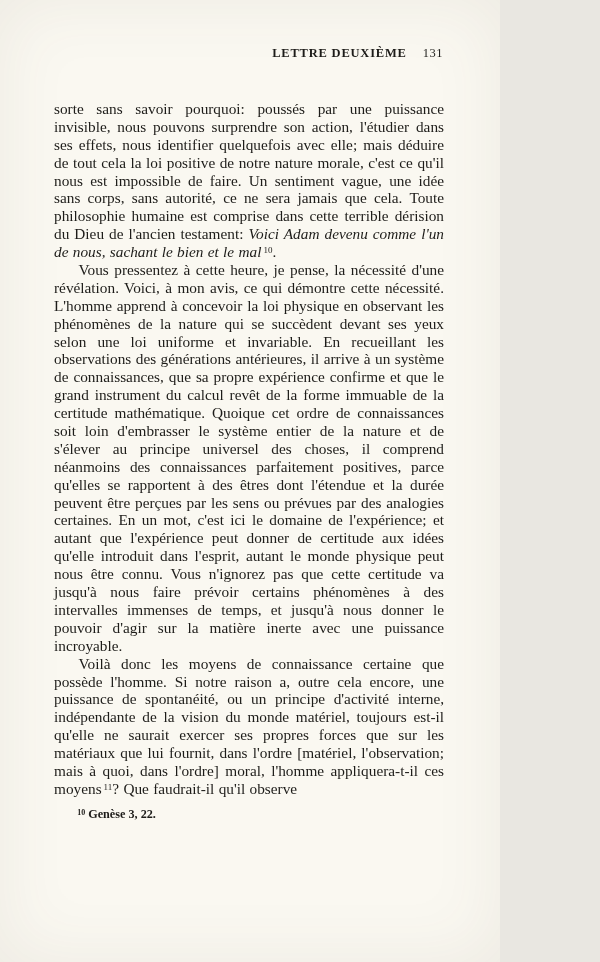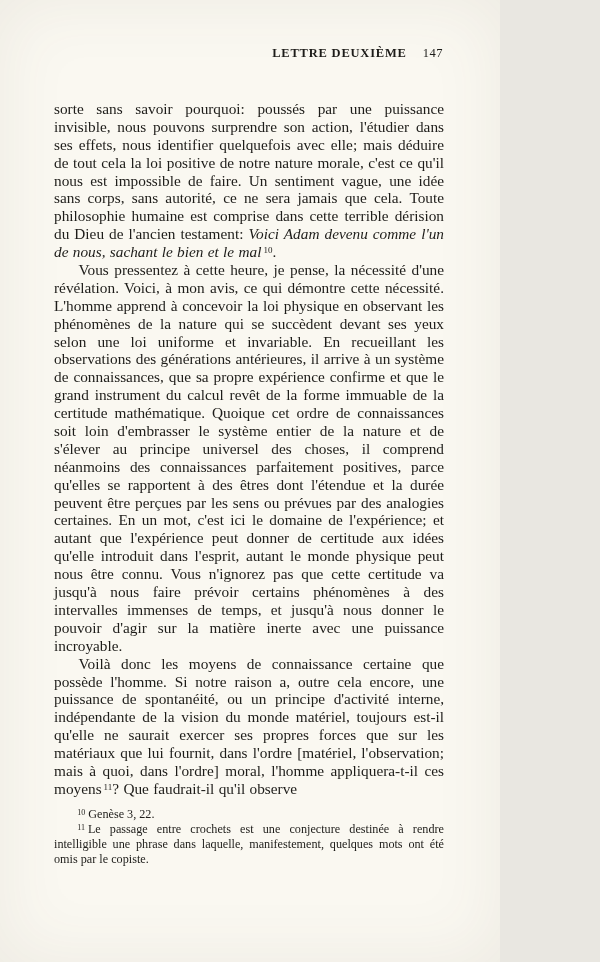--- a/index.html
+++ b/index.html
@@ -65,49 +65,49 @@
     margin-top: 9px;
     font-size: 12.2px;
     line-height: 1.25;
     text-align: justify;
   }
   .footnote {
     margin: 0;
   }
   .footnote.first-indent {
     text-indent: 1.9em;
+    font-weight: bold;
   }
   .footnote sup.fnmark {
     font-size: 8px;
     line-height: 0;
     vertical-align: 3px;
     margin-right: 3px;
   }
 </style>
 </head>
 <body>
 
 <div class="page">
 
   <div class="header">
     <span class="running-title">LETTRE DEUXIÈME</span>
-    <span class="page-number">147</span>
+    <span class="page-number">131</span>
   </div>
 
   <div class="body">
 
     <p class="para"><span>sorte sans savoir pourquoi: poussés par une puissance invisible, nous pouvons surprendre son action, l'étudier dans ses effets, nous identifier quelquefois avec elle; mais déduire de tout cela la loi positive de notre nature morale, c'est ce qu'il nous est impossible de faire. Un sentiment vague, une idée sans corps, sans autorité, ce ne sera jamais que cela. Toute philosophie humaine est comprise dans cette terrible dérision du Dieu de l'ancien testament: </span><i class="quote">Voici Adam devenu comme l'un de nous, sachant le bien et le mal</i><sup class="noteref">10</sup><span>.</span></p>
 
     <p class="para indent">Vous pressentez à cette heure, je pense, la nécessité d'une révélation. Voici, à mon avis, ce qui démontre cette nécessité. L'homme apprend à concevoir la loi physique en observant les phénomènes de la nature qui se succèdent devant ses yeux selon une loi uniforme et invariable. En recueillant les observations des générations antérieures, il arrive à un système de connaissances, que sa propre expérience confirme et que le grand instrument du calcul revêt de la forme immuable de la certitude mathématique. Quoique cet ordre de connaissances soit loin d'embrasser le système entier de la nature et de s'élever au principe universel des choses, il comprend néanmoins des connaissances parfaitement positives, parce qu'elles se rapportent à des êtres dont l'étendue et la durée peuvent être perçues par les sens ou prévues par des analogies certaines. En un mot, c'est ici le domaine de l'expérience; et autant que l'expérience peut donner de certitude aux idées qu'elle introduit dans l'esprit, autant le monde physique peut nous être connu. Vous n'ignorez pas que cette certitude va jusqu'à nous faire prévoir certains phénomènes à des intervalles immenses de temps, et jusqu'à nous donner le pouvoir d'agir sur la matière inerte avec une puissance incroyable.</p>
 
     <p class="para indent"><span>Voilà donc les moyens de connaissance certaine que possède l'homme. Si notre raison a, outre cela encore, une puissance de spontanéité, ou un principe d'activité interne, indépendante de la vision du monde matériel, toujours est-il qu'elle ne saurait exercer ses propres forces que sur les matériaux que lui fournit, dans l'ordre [matériel, l'observation; mais à quoi, dans l'ordre] moral, l'homme appliquera-t-il ces moyens</span><sup class="noteref">11</sup><span>? Que faudrait-il qu'il observe</span></p>
 
   </div>
 
   <div class="footnotes">
 
     <p class="footnote first-indent"><sup class="fnmark">10</sup><span>Genèse 3, 22.</span></p>
 
-    <p class="footnote first-indent"><sup class="fnmark">11</sup><span>Le passage entre crochets est une conjecture destinée à rendre intelligible une phrase dans laquelle, manifestement, quelques mots ont été omis par le copiste.</span></p>
 
   </div>
 
 </div>
 
 </body></html>

